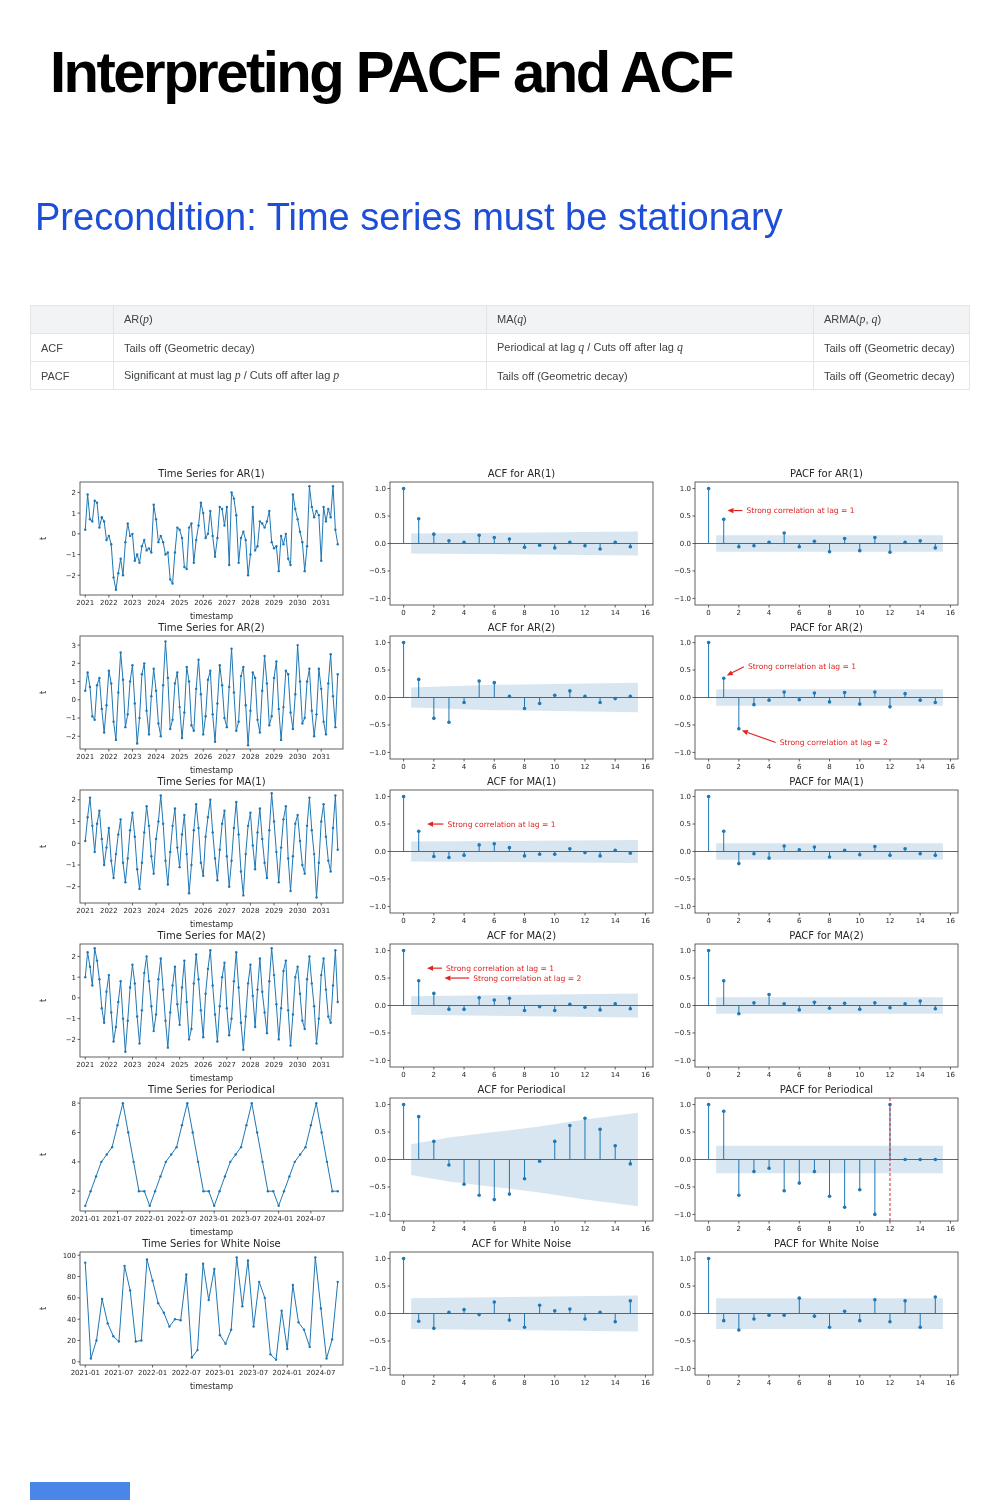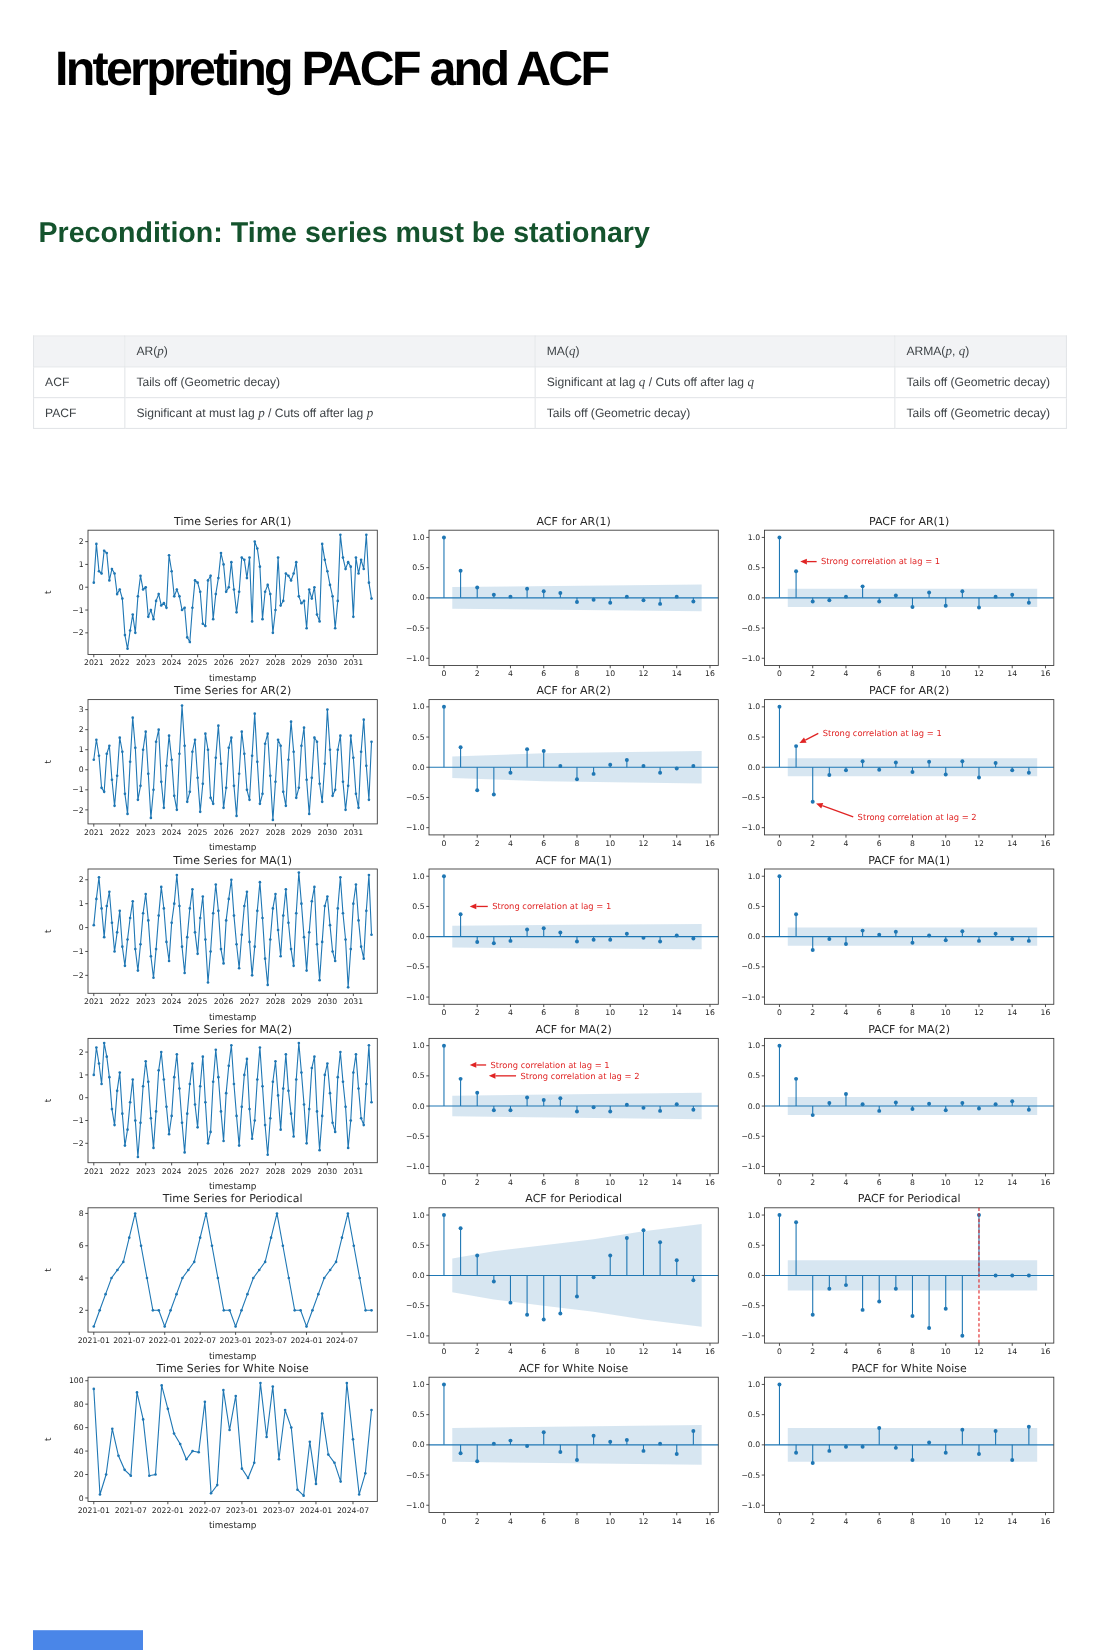--- a/index.html
+++ b/index.html
@@ -1,20 +1,20 @@
 <!DOCTYPE html>
 <html style="--blue: #1f77b4; --red: #e02424; --text: #262626; --barblue: #4a86e8;"><head>
 <meta charset="utf-8">
 <style>
   :root{ --blue:#1f77b4; --red:#e02424; --barblue:#4a86e8; --text:#262626; }
   html,body{margin:0;padding:0;background:#fff;}
   body{font-family:"Liberation Sans","DejaVu Sans",sans-serif;}
   .page{position:relative;width:1000px;height:1500px;background:#fff;overflow:hidden;color:#000;}
-  .doc-title{position:absolute;top:38px;left:50px;margin:0;font-size:44px;font-weight:700;letter-spacing:-2.5px;color:#000;white-space:nowrap;}
-  .subtitle{position:absolute;top:196px;left:35px;margin:0;font-size:26px;font-weight:700;color:#14532d;white-space:nowrap;}
+  .doc-title{position:absolute;top:38px;left:50px;margin:0;font-size:58px;font-weight:700;letter-spacing:-2.5px;color:#000;white-space:nowrap;}
+  .subtitle{position:absolute;top:196px;left:35px;margin:0;font-size:38px;font-weight:400;color:#1d4ed8;white-space:nowrap;}
   .tablewrap{position:absolute;top:305px;left:30px;width:940px;}
   table{width:100%;border-collapse:collapse;font-size:11px;color:#3e4347;table-layout:fixed;}
   th,td{border:1px solid #e3e5e8;padding:6px 10px;text-align:left;font-weight:400;overflow:hidden;white-space:nowrap;}
   thead th{background:#f2f3f5;}
   .c0{width:62px;} .c1{width:352px;} .c2{width:306px;}
   i.var{font-family:"Liberation Serif",serif;font-style:italic;font-size:1.08em;}
   .charts{position:absolute;top:468px;left:36px;display:grid;grid-template-columns:324px 305px 305px;grid-auto-rows:154px;}
   .charts svg{display:block;overflow:visible;font-family:"DejaVu Sans",sans-serif;}
   .bottom-bar{position:absolute;left:30px;top:1482px;width:100px;height:18px;background:var(--barblue);}
 </style>
@@ -34,21 +34,21 @@
           <th class="c0"></th>
           <th class="c1"><span>AR(</span><i class="var">p</i><span>)</span></th>
           <th class="c2"><span>MA(</span><i class="var">q</i><span>)</span></th>
           <th><span>ARMA(</span><i class="var">p</i><span>, </span><i class="var">q</i><span>)</span></th>
         </tr>
       </thead>
       <tbody>
         <tr>
           <td>ACF</td>
           <td><span>Tails off (Geometric decay)</span></td>
-          <td><span>Significant at lag </span><i class="var">q</i><span> / Cuts off after lag </span><i class="var">q</i></td>
+          <td><span>Periodical at lag </span><i class="var">q</i><span> / Cuts off after lag </span><i class="var">q</i></td>
           <td><span>Tails off (Geometric decay)</span></td>
         </tr>
         <tr>
           <td>PACF</td>
           <td><span>Significant at must lag </span><i class="var">p</i><span> / Cuts off after lag </span><i class="var">p</i></td>
           <td><span>Tails off (Geometric decay)</span></td>
           <td><span>Tails off (Geometric decay)</span></td>
         </tr>
       </tbody>
     </table>

